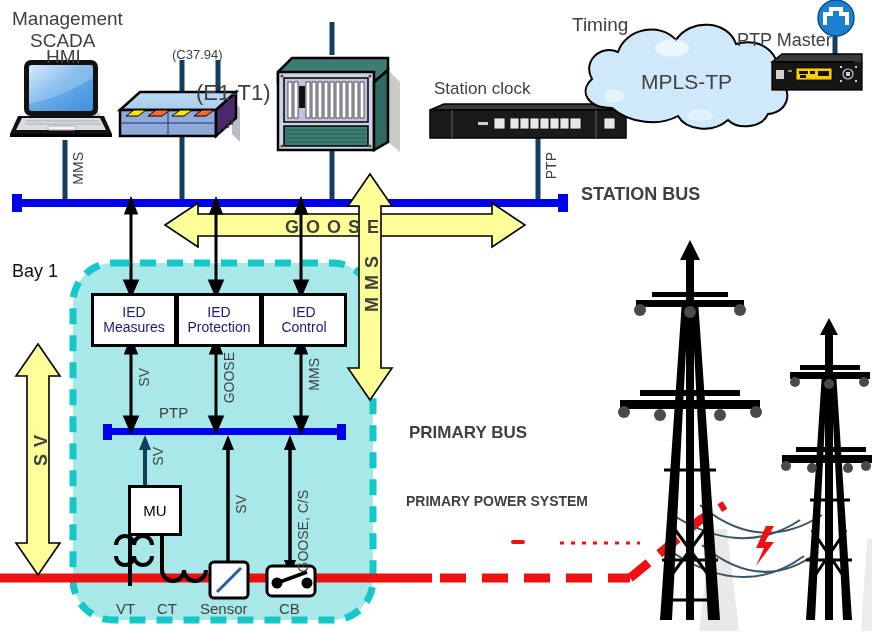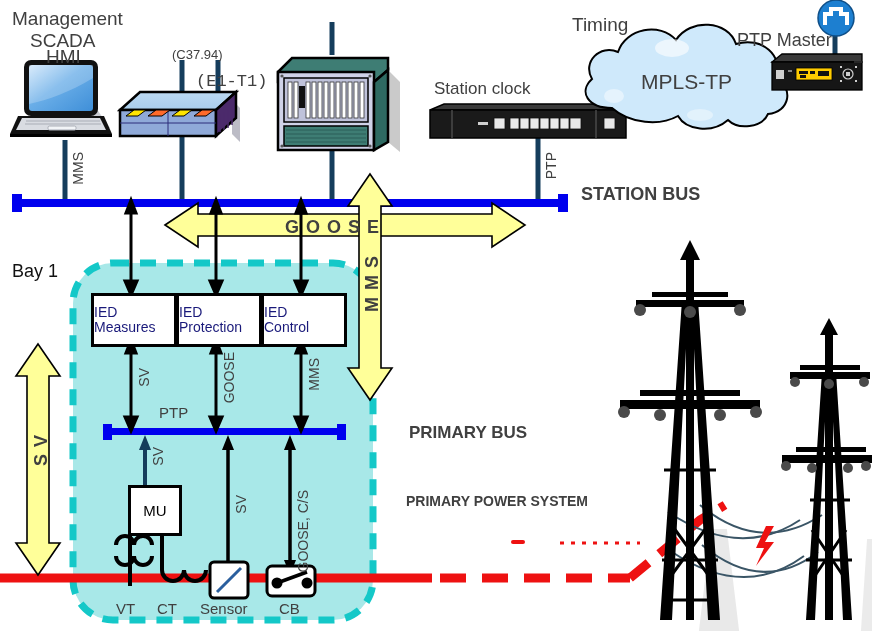--- a/index.html
+++ b/index.html
@@ -4,21 +4,21 @@
 <style>
   html,body{margin:0;padding:0;background:#ffffff;}
   body{width:872px;height:641px;position:relative;overflow:hidden;
        font-family:"Liberation Sans",sans-serif;}
   #stage{position:absolute;left:0;top:0;width:872px;height:641px;}
   .lbl{position:absolute;color:#404040;white-space:nowrap;}
   .lbl-dark{position:absolute;color:#111111;white-space:nowrap;}
   .vert{writing-mode:vertical-rl;transform:rotate(180deg);}
   svg{position:absolute;left:0;top:0;}
   .ied-box{position:absolute;background:#ffffff;border:3px solid #000;
-           display:flex;flex-direction:column;
+           display:flex;flex-direction:column;align-items:center;
            justify-content:center;color:#19197a;font-size:14px;line-height:1.05;}
   .mu-box{position:absolute;background:#ffffff;border:3px solid #000;
           display:flex;align-items:center;justify-content:center;
           color:#000000;font-size:15px;margin-left:6px;}
 </style>
 </head>
 <body>
 
 <div id="stage">
 
@@ -368,21 +368,21 @@
 
       <path d="M766,526 L756,548 L764,548 L756,566 L774,542 L765,542 L774,526 Z" fill="#ee1111"></path>
     </g>
   </svg>
 
   <div class="lbl" style="left:12px;top:8px;font-size:19px;">Management</div>
   <div class="lbl" style="left:30px;top:30px;font-size:19px;">SCADA</div>
   <div class="lbl" style="left:46px;top:46px;font-size:19px;">HMI</div>
 
   <div class="lbl" style="left:172px;top:47px;font-size:13px;">(C37.94)</div>
-  <div class="lbl" style="left:196px;top:72px;font-size:17px;font-family:Liberation Mono, monospace;">(E1-T1)</div>
+  <div class="lbl" style="left:196px;top:80px;font-size:22px;">(E1-T1)</div>
 
 
   <div class="lbl" style="left:434px;top:79px;font-size:17px;">Station clock</div>
 
   <div class="lbl" style="left:572px;top:14px;font-size:19px;">Timing</div>
 
   <div class="lbl" style="left:641px;top:70px;font-size:21px;">MPLS-TP</div>
 
   <div class="lbl" style="left:737px;top:30px;font-size:18px;">PTP Master</div>
 

